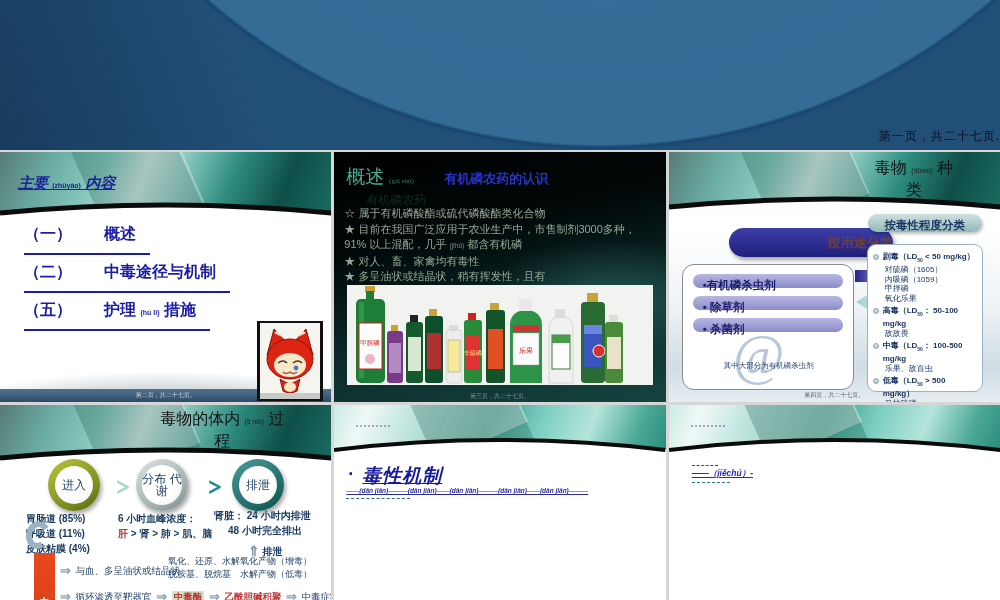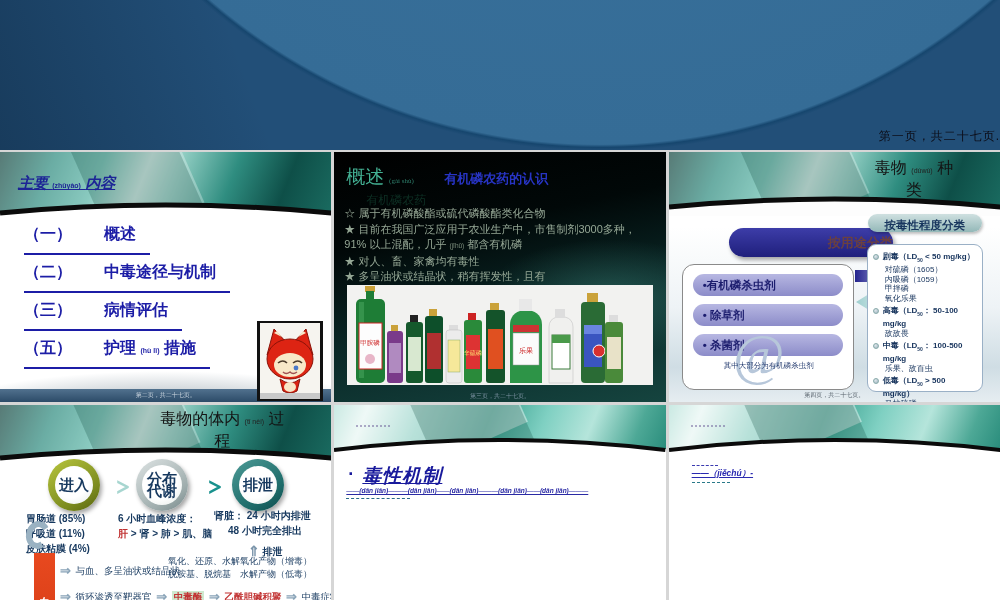--- a/index.html
+++ b/index.html
@@ -77,21 +77,21 @@
     background:linear-gradient(180deg,#ffffff 30%,#eef3f6 62%,#cfdde4 86%,#e6edf1 100%); }
   .s3-title { position:absolute; right:6px; top:6px; width:160px; z-index:4; text-align:center;
     font-size:16px; color:#141414; line-height:19px; }
   .s3-title small { font-size:7px; color:#222; }
   .pill-nav { position:absolute; left:16px; top:76px; width:164px; height:29px; z-index:4;
     border-radius:15px; background:linear-gradient(180deg,#3d3da8 0%,#1f1f7c 100%);
     box-shadow:2px 3px 4px rgba(0,0,0,.35);
     text-align:right; line-height:29px; font-size:13px; font-weight:bold; color:#6b4040;margin-left:44px; }
   .left-box { position:absolute; left:13px; top:112px; width:172px; height:126px; z-index:4;
     background:#fff; border:1.5px solid #8a8a8a; border-radius:12px; padding:9px 10px; }
-  .lav-pill { height:22px; border-radius:11px; margin-bottom:8px;
+  .lav-pill { height:14px; border-radius:11px; margin-bottom:8px;
     background:linear-gradient(180deg,#b7b7e2 0%,#8c8cc9 100%);
     font-size:11.5px; font-weight:bold; color:#1c1d6e; line-height:22px; padding-left:10px; }
   .at-glyph { position:absolute; left:50px; bottom:2px; font-family:"Liberation Serif", serif;
     font-size:56px; font-style:italic; color:#b7c7da; }
   .left-note { position:absolute; left:6px; bottom:18px; width:160px; text-align:center;
     font-size:7.5px; color:#233a6e; z-index:2; }
   .mid-arrows { position:absolute; left:186px; top:110px; z-index:4; }
   .pill-tox { position:absolute; left:199px; top:62px; width:114px; height:18px; z-index:4;
     border-radius:11px; background:linear-gradient(180deg,#cfe0e0 0%,#93b8b8 100%);
     box-shadow:1px 2px 3px rgba(0,0,0,.25);
@@ -110,21 +110,21 @@
   
   .s4-title { position:absolute; right:4px; top:4px; width:210px; z-index:4; text-align:center;
     font-size:16px; color:#141414; line-height:19px; }
   .s4-title small { font-size:7px; color:#222; }
   .ring { position:absolute; z-index:4; width:52px; height:52px; border-radius:50%;
     display:flex; align-items:center; justify-content:center;
     box-shadow:2px 3px 4px rgba(0,0,0,.35); }
   .ring .inner { width:38px; height:38px; border-radius:50%;
     background:radial-gradient(circle at 40% 35%, #ffffff 55%, #e3eae6 100%);
     display:flex; align-items:center; justify-content:center; text-align:center;
-    font-size:15px; font-weight:bold; color:#17395f; line-height:12px; }
+    font-size:12px; font-weight:normal; color:#17395f; line-height:12px; }
   .ring.olive { background:linear-gradient(145deg,#b9c63e 0%,#7a8a1e 70%,#55610e 100%); }
   .ring.silver { background:linear-gradient(145deg,#dde3e3 0%,#9fadad 70%,#77888a 100%); }
   .ring.teal { background:linear-gradient(145deg,#4d9b97 0%,#1d6a68 70%,#0d4a4c 100%); }
   .chev { position:absolute; z-index:4; font-size:22px; font-weight:bold; transform:scaleY(1.25); }
   .s4-col { position:absolute; z-index:4; font-size:10px; color:#17395f; line-height:15px; font-weight:bold; }
   .red-organ { color:#c03030; }
   .up-excrete { position:absolute; z-index:4; font-size:10px; color:#17395f; font-weight:bold; }
   .up-excrete .ua { color:#7a94aa; font-size:14px; vertical-align:-1px; }
   .c-arrow { position:absolute; left:26px; top:116px; width:24px; height:28px; z-index:4;
     border:6px solid #9ab2c2; border-radius:50%; border-right-color:transparent;
@@ -175,21 +175,20 @@
         <path d="M0,11 Q166,-5 332,11" fill="none" stroke="#0b0b0b" stroke-width="5"></path>
       </svg>
       <div class="s1-title">
         <span>主要</span>
         <small>(zhǔyào)</small>
         <span>内容</span>
       </div>
       <div class="s1-list">
         <span class="li"><span class="txt">（一）　　概述</span></span>
         <span class="li"><span class="txt">（二）　　中毒途径与机制</span></span>
-        <span class="li"><span class="txt">（三）　　病情评估</span></span>
         <span class="li"><span class="txt"><span>（五）　　护理</span> <small>(hù lǐ)</small> <span>措施</span></span></span>
       </div>
       <div class="s1-wave"></div>
       <div class="fox-box">
         <svg viewBox="0 0 60 76" width="60" height="76">
           <rect x="0" y="0" width="60" height="70" fill="#f6f4ef"></rect>
           <path d="M7,32 L14,6 L27,20 Z" fill="#dd2413" stroke="#8a1208" stroke-width="1"></path>
           <path d="M53,32 L46,6 L33,20 Z" fill="#dd2413" stroke="#8a1208" stroke-width="1"></path>
           <path d="M14,10 L17,8 L22,14 Z" fill="#f8e8c8"></path>
           <path d="M46,10 L43,8 L38,14 Z" fill="#f8e8c8"></path>

